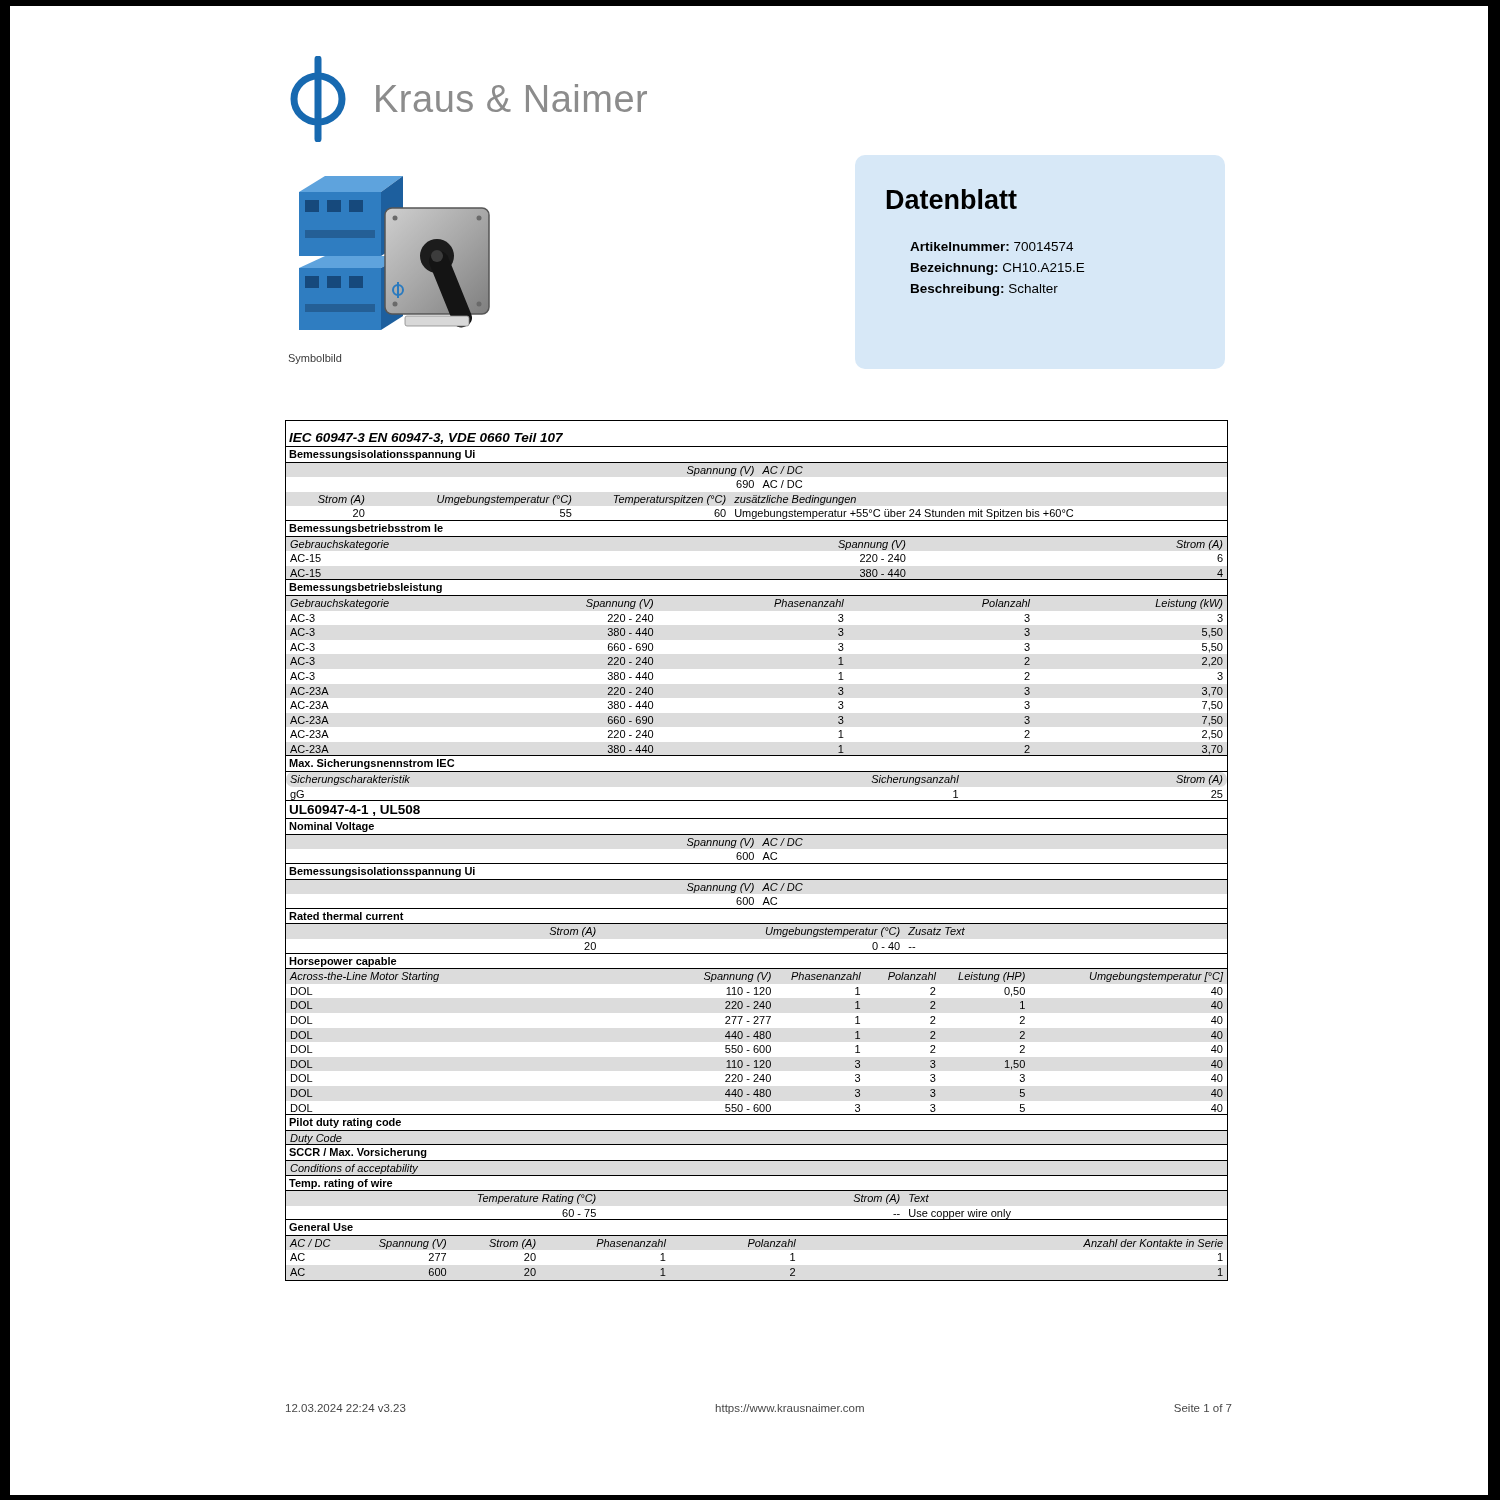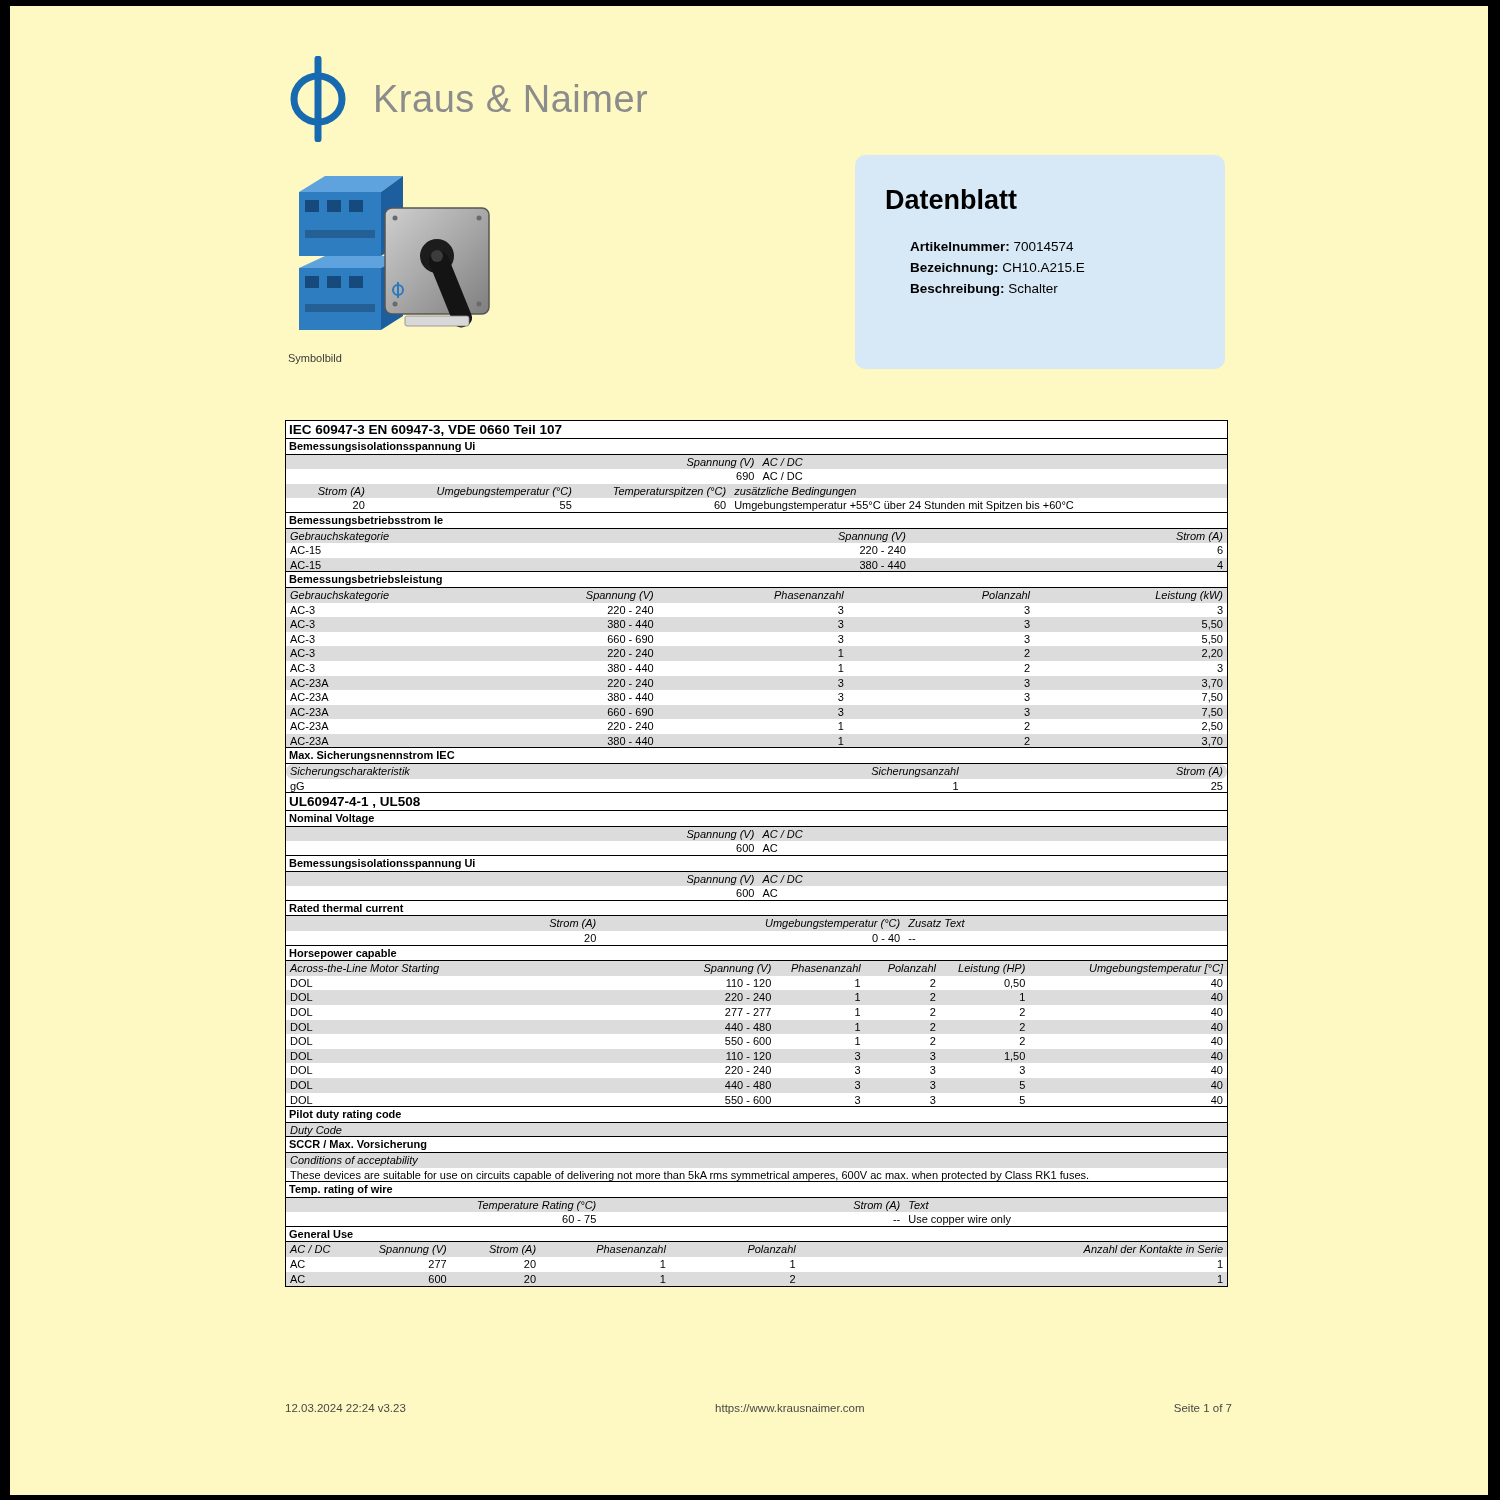--- a/index.html
+++ b/index.html
@@ -1,19 +1,19 @@
 <!DOCTYPE html>
 <html><head>
 <meta charset="utf-8">
 <style>
   * { margin:0; padding:0; box-sizing:border-box; }
   html,body { width:1500px; height:1500px; }
   body { font-family:"Liberation Sans", sans-serif; background:#000; }
   .canvas { position:relative; width:1500px; height:1500px; background:#000; overflow:hidden; }
-  .page { position:absolute; left:10px; top:6px; width:1478px; height:1489px; background:#fef9c3; }
+  .page { position:absolute; left:10px; top:6px; width:1478px; height:1489px; background:#ffffff; }
 
   
   .logo-block { position:absolute; left:273px; top:50px; display:flex; align-items:center; gap:20px; }
   .brand-name { font-size:38px; color:#8c8c8c; letter-spacing:0.5px; }
 
   
   .product-image { position:absolute; left:275px; top:158px; width:210px; height:185px; }
   .symbolbild-caption { position:absolute; left:278px; top:346px; font-size:11px; color:#3a3a3a; }
 
   
@@ -25,21 +25,21 @@
 
   
   .ratings-table { position:absolute; left:275px; top:414px; width:943px;
                    border:1px solid #000; font-size:11px; color:#000; background:#fff; }
   .trow { min-height:14.6px; line-height:14.6px; background:#fff; }
   .trow.gray { background:#dcdcdc; }
   .trow.main-title { font-weight:bold; font-size:13.5px; line-height:17px; min-height:17px;
                      padding-left:3px; border-top:1px solid #000; border-bottom:1px solid #000; margin-top:-1px; }
   .trow.section-title { font-weight:bold; padding-left:3px;
                         border-top:1px solid #000; border-bottom:1px solid #000; margin-top:-1px; }
-  .ratings-table > .trow:first-child { margin-top:0; border-top:none; }
+  .ratings-table > .trow:first-child { margin-top:8px; border-top:none;font-style:italic; }
   .trow.grid { display:grid; }
   .cell { padding:0 4px; white-space:nowrap; }
   .cell.right { text-align:right; }
   .cell.left { text-align:left; }
   .cell.it { font-style:italic; }
   .cell.wrap { white-space:normal; }
 
   
   .footer { position:absolute; left:275px; top:1396px; width:947px;
             display:flex; justify-content:space-between; font-size:11.5px; color:#474747;gap:44px; }
@@ -359,23 +359,20 @@
           <div class="cell right">40</div>
         </div>
         <div class="trow section-title">Pilot duty rating code</div>
         <div class="trow grid gray" style="grid-template-columns: 1fr;">
           <div class="cell left it">Duty Code</div>
         </div>
         <div class="trow section-title">SCCR / Max. Vorsicherung</div>
         <div class="trow grid gray" style="grid-template-columns: 1fr;">
           <div class="cell left it">Conditions of acceptability</div>
         </div>
-        <div class="trow grid white" style="grid-template-columns: 1fr;">
-          <div class="cell left wrap">These devices are suitable for use on circuits capable of delivering not more than 5kA rms symmetrical amperes, 600V ac max. when protected by Class RK1 fuses.</div>
-        </div>
         <div class="trow section-title">Temp. rating of wire</div>
         <div class="trow grid gray" style="grid-template-columns: 33.4% 32.3% 1fr;">
           <div class="cell right it">Temperature Rating (°C)</div>
           <div class="cell right it">Strom (A)</div>
           <div class="cell left it">Text</div>
         </div>
         <div class="trow grid white" style="grid-template-columns: 33.4% 32.3% 1fr;">
           <div class="cell right">60 - 75</div>
           <div class="cell right">--</div>
           <div class="cell left">Use copper wire only</div>

